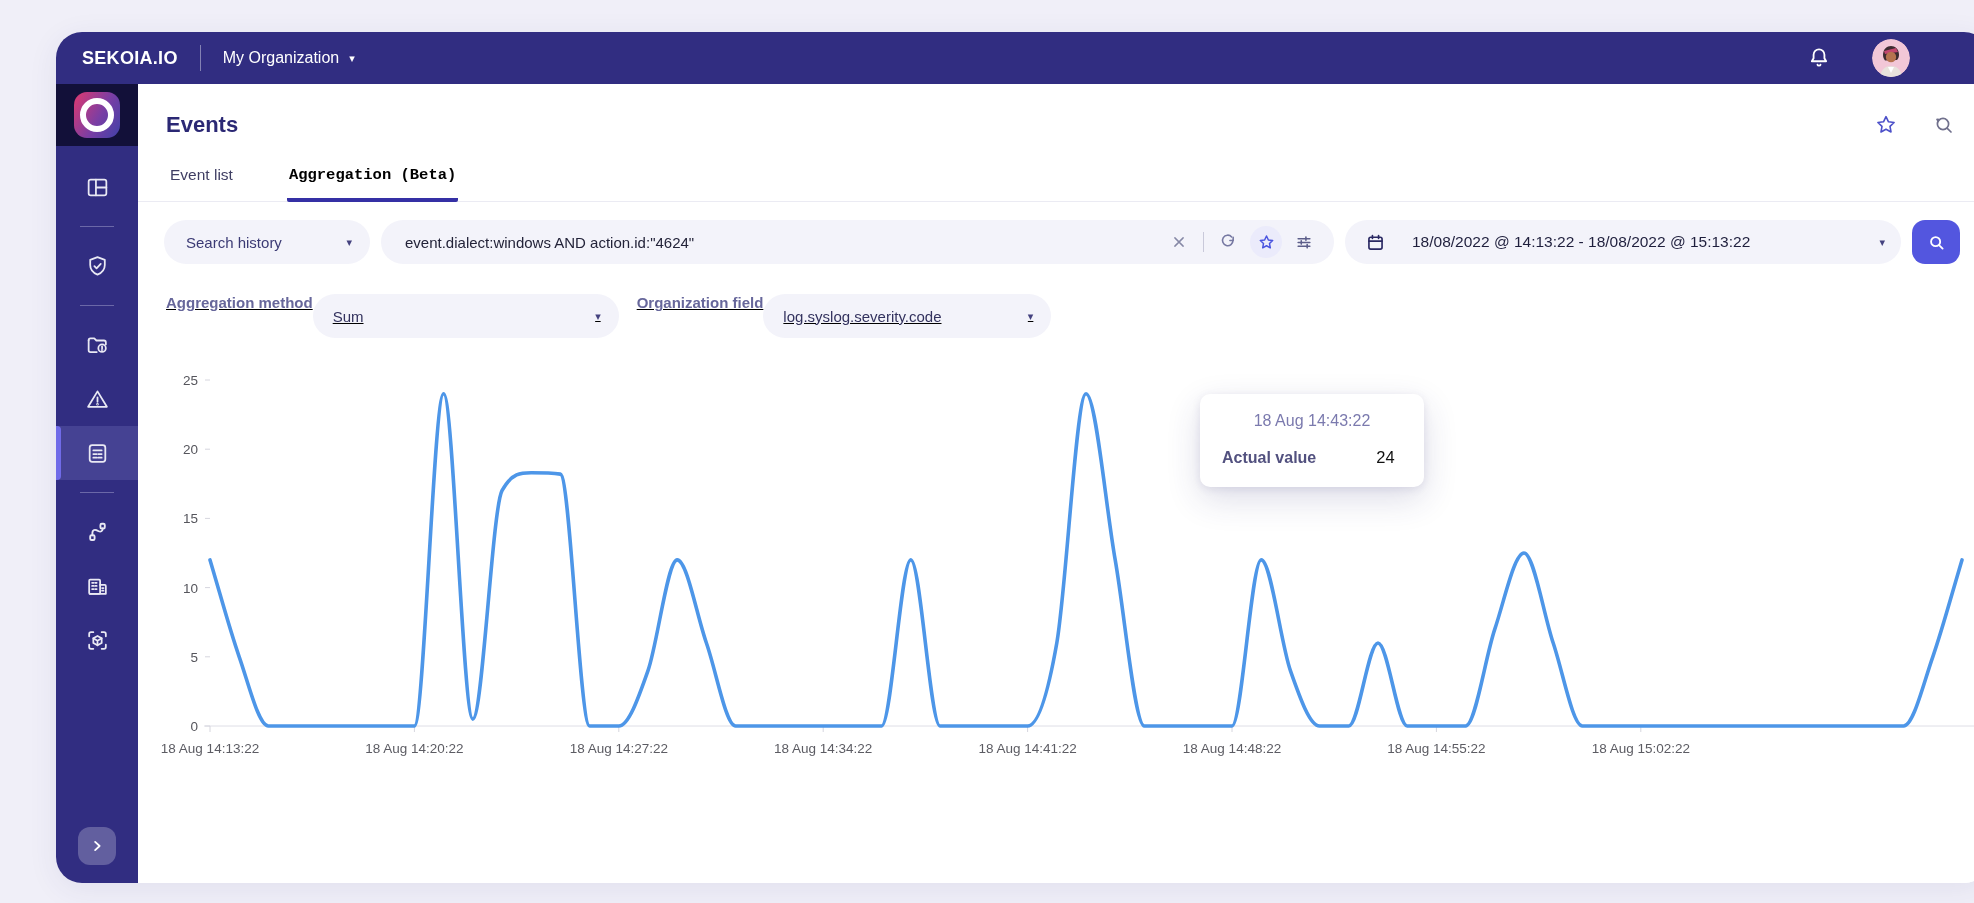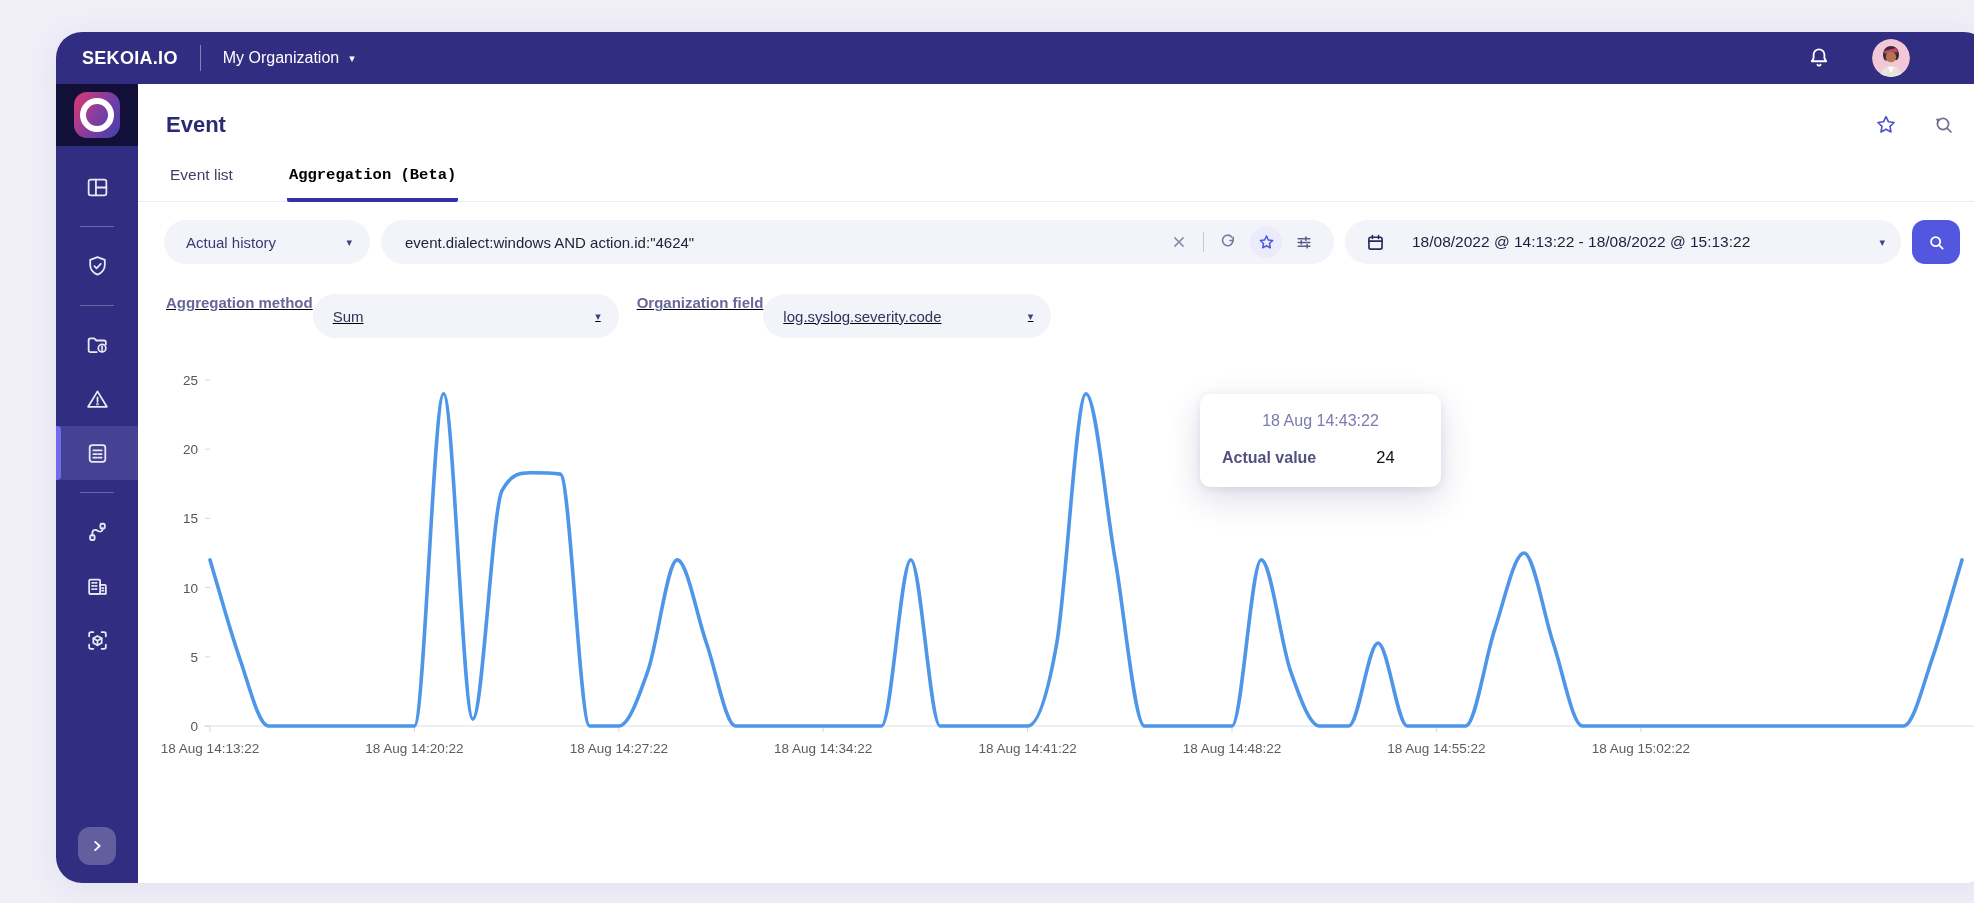--- a/index.html
+++ b/index.html
@@ -58,21 +58,21 @@
   .agg-row{display:flex;gap:18px;margin:30px 30px 0 28px;}
   .agg-block{display:flex;flex-direction:row;text-decoration:underline;}
   .agg-label{color:#67679B;font-size:15px;font-weight:700;margin-bottom:10px;}
   .agg-pill{justify-content:space-between;padding:0 18px 0 20px;font-size:15px;color:#33325E;cursor:pointer;}
   .agg-pill .caret{color:#44427F;margin-left:14px;}
   .agg-method{width:268px;}
   .agg-field{width:250px;}
   
   .chart-wrap{position:relative;margin:26px 10px 0 14px;height:410px;}
   .chart-wrap svg text{font-family:"Liberation Sans","DejaVu Sans",sans-serif;}
-  .tooltip{position:absolute;width:241px;background:#FFF;border-radius:10px;box-shadow:0 12px 34px rgba(45,42,110,.16),0 2px 8px rgba(45,42,110,.10);padding:18px 22px 20px 22px;box-sizing:border-box;}
+  .tooltip{position:absolute;width:224px;background:#FFF;border-radius:10px;box-shadow:0 12px 34px rgba(45,42,110,.16),0 2px 8px rgba(45,42,110,.10);padding:18px 22px 20px 22px;box-sizing:border-box;}
   .tt-time{color:#7B7AAE;font-size:16px;text-align:center;}
   .tt-row{display:flex;align-items:center;margin-top:18px;}
   .tt-label{color:#52517F;font-size:16px;font-weight:700;}
   .tt-value{color:#111;font-size:16.5px;margin-left:60px;}
 </style>
 </head>
 <body>
 
 <div class="window">
 
@@ -175,21 +175,21 @@
           <svg width="18" height="18" viewBox="0 0 24 24" fill="none" stroke="#FFF" stroke-width="2.4" stroke-linecap="round" stroke-linejoin="round">
             <path d="M9.5 6.5l6 5.5-6 5.5"></path>
           </svg>
         </div>
       </div>
     </div>
 
     <div class="content">
 
       <div class="page-head">
-        <span class="page-title">Event</span>
+        <span class="page-title">Events</span>
         <span class="head-spacer"></span>
         <span class="head-icon">
           <svg width="24" height="24" viewBox="0 0 24 24" fill="none" stroke="#4C50C9" stroke-width="1.6" stroke-linejoin="round">
             <path d="M12 3.6l2.5 5.2 5.6.7-4.1 3.9 1 5.6-5-2.7-5 2.7 1-5.6-4.1-3.9 5.6-.7z"></path>
           </svg>
         </span>
         <span class="head-icon">
           <svg width="24" height="24" viewBox="0 0 24 24" fill="none" stroke="#70708C" stroke-width="1.7" stroke-linecap="round" stroke-linejoin="round">
             <circle cx="11" cy="11" r="5.6"></circle>
               <path d="M15.3 15.3L19 19"></path>
@@ -198,21 +198,21 @@
         </span>
       </div>
 
       <div class="tabbar">
         <span class="tab">Event list</span>
         <span class="tab active">Aggregation (Beta)</span>
       </div>
 
       <div class="search-row">
         <div class="pill history-pill">
-          <span>Actual history</span>
+          <span>Search history</span>
           <span class="caret">▾</span>
         </div>
         <div class="pill query-pill">
           <input class="query-input" type="text" value="event.dialect:windows AND action.id:&quot;4624&quot;" style="">
           <div class="q-icons">
             <span class="q-icon">
               <svg width="18" height="18" viewBox="0 0 24 24" fill="none" stroke="#8688A6" stroke-width="1.9" stroke-linecap="round">
                   <path d="M6.5 6.5l11 11M17.5 6.5l-11 11"></path>
                 </svg>
             </span>

